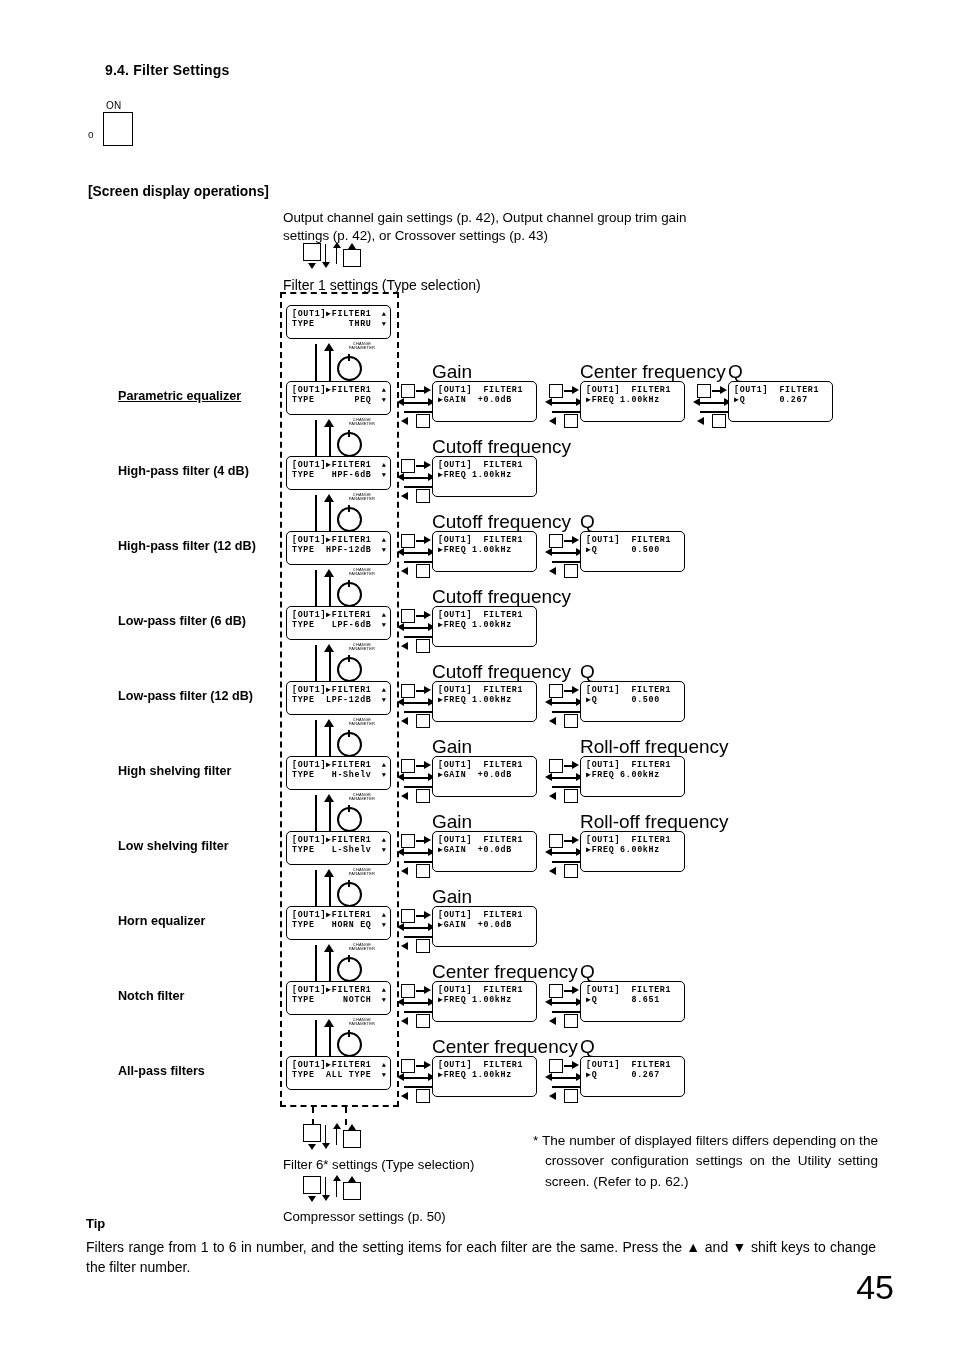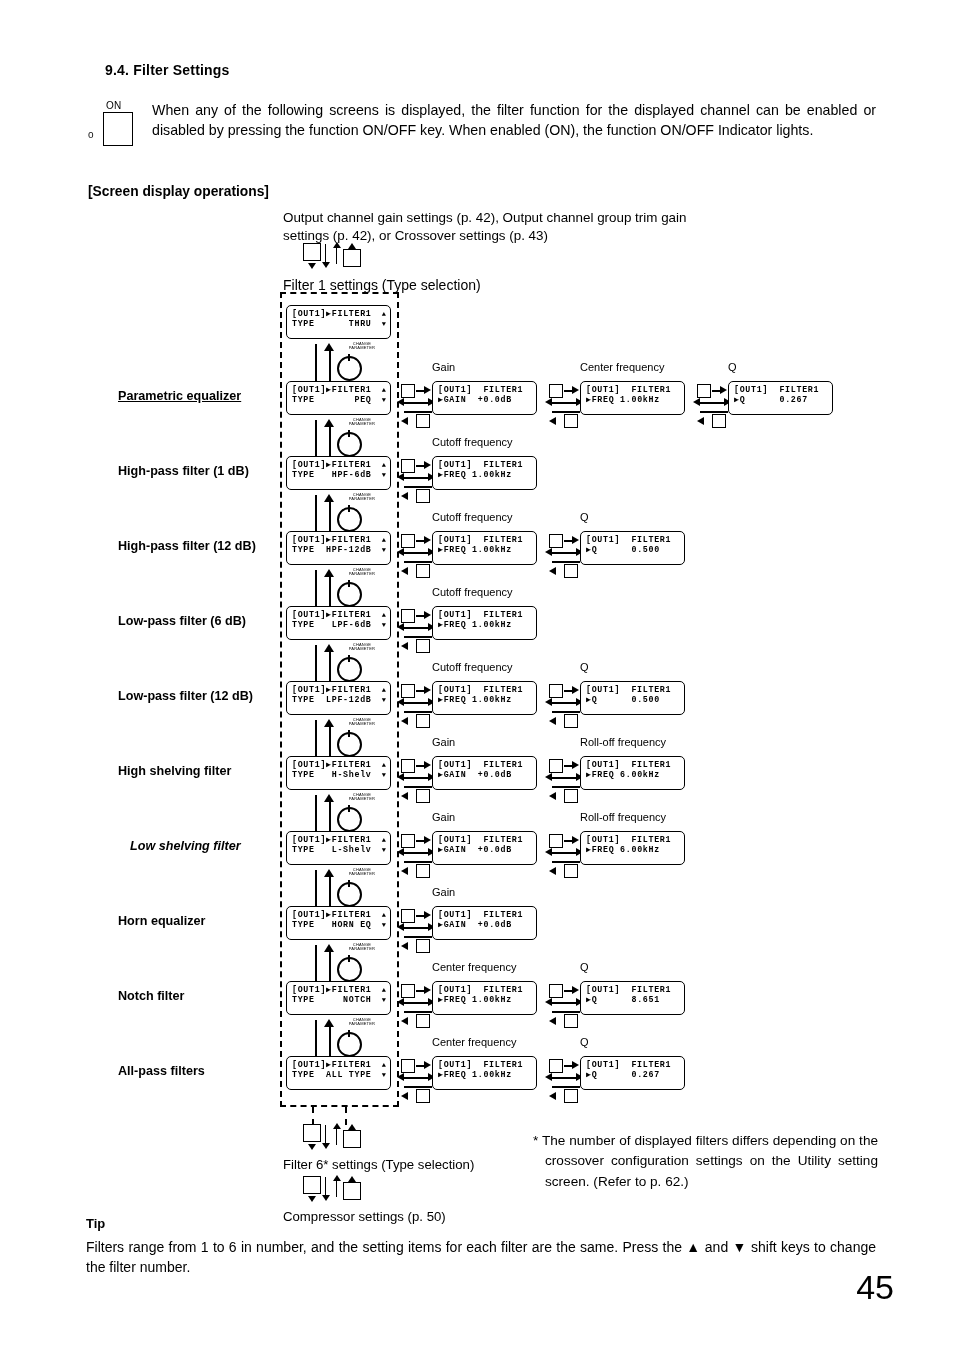--- a/index.html
+++ b/index.html
@@ -55,21 +55,21 @@
   .lcd{
     position:absolute;
     border:1.6px solid #000; border-radius:5px;
     background:#fff;
     font-family:"Liberation Mono", monospace;
     padding:3px 4px 2px 5px;
     line-height:1.22;
   }
   .lcd .l1, .lcd .l2{ white-space:pre; font-size:8.3px; letter-spacing:0.7px; font-weight:bold;}
   .lcd.type{ width:105px; height:34px; }
-  .lcd.param{ width:105px; height:34px; }
+  .lcd.param{ width:105px; height:41px; }
   .lcd .row{ display:flex; align-items:center; justify-content:space-between; }
   .lcd .arr{ font-size:7px; line-height:1; }
 
   
   .knob-group{ position:absolute; width:80px; height:56px; }
   .knob-group .dn-arrow{
     position:absolute; left:11px; top:2px; width:0; height:46px;
     border-left:2px solid #000;
   }
   .knob-group .dn-head{
@@ -130,21 +130,21 @@
   .shiftkeys .tup{ position:absolute; width:0;height:0;
     border-left:4px solid transparent;border-right:4px solid transparent;border-bottom:6px solid #000;}
 
   
   .type-label{
     position:absolute; font-size:12.6px; font-weight:bold; white-space:nowrap;
     text-align:left;
   }
 
   
-  .pcap{ position:absolute; font-size:11px; white-space:nowrap; }
+  .pcap{ position:absolute; font-size:19px; white-space:nowrap; }
 
   
   #bottom-shift-1{ position:absolute; left:303px; top:1124px; }
   #filter6-label{ position:absolute; left:283px; top:1157px; font-size:13.2px; }
   #bottom-shift-2{ position:absolute; left:303px; top:1176px; }
   #compressor-label{ position:absolute; left:283px; top:1209px; font-size:13.2px; }
   .dashdown{ position:absolute; border-left:2px dashed #000; }
 
   #footnote{
     position:absolute; left:533px; top:1131px; width:345px;
@@ -165,21 +165,20 @@
   <span>9.4.</span>
   <span>Filter Settings</span>
 </div>
 
 <div id="onoff-note">
   <div class="onkey-wrap">
     <div class="onkey-dot">o</div>
     <div class="onkey-label">ON</div>
     <div class="onkey-box"></div>
   </div>
-  <div id="onoff-text">When any of the following screens is displayed, the filter function for the displayed channel can be enabled or disabled by pressing the function ON/OFF key. When enabled (ON), the function ON/OFF Indicator lights.</div>
 </div>
 
 <div id="screen-ops-head">[Screen display operations]</div>
 
 <div id="entry-label">Output channel gain settings (p. 42), Output channel group trim gain settings (p. 42), or Crossover settings (p. 43)</div>
 
 <div id="entry-keys" class="shiftkeys">
   <div class="sq sqA"></div>
   <div class="tdown" style="left:5px;top:20px;"></div>
   <div class="vl vlA"></div>
@@ -277,21 +276,21 @@
       <div class="hl c"></div>
       <div class="tri l1"></div>
       <div class="sq bot"></div>
       <div class="tri l2"></div>
     </div>
     <div class="pcap" style="left: 728px; top: 361px;">Q</div>
     <div class="lcd param" style="left: 728px; top: 381px;">
       <div class="l1">[OUT1]  FILTER1</div>
       <div class="l2">▶Q      0.267</div>
     </div>
-    <div class="type-label" style="left: 118px; top: 464px;">High-pass filter (1 dB)</div>
+    <div class="type-label" style="left: 118px; top: 464px;">High-pass filter (4 dB)</div>
     <div class="lcd type" style="left: 286px; top: 456px;">
       <div class="row">
         <span class="l1">[OUT1]▶FILTER1</span>
         <span class="arr">▲</span>
       </div>
       <div class="row">
         <span class="l2">TYPE   HPF-6dB</span>
         <span class="arr">▼</span>
       </div>
     </div>
@@ -510,21 +509,21 @@
       <div class="hl c"></div>
       <div class="tri l1"></div>
       <div class="sq bot"></div>
       <div class="tri l2"></div>
     </div>
     <div class="pcap" style="left: 580px; top: 736px;">Roll-off frequency</div>
     <div class="lcd param" style="left: 580px; top: 756px;">
       <div class="l1">[OUT1]  FILTER1</div>
       <div class="l2">▶FREQ 6.00kHz</div>
     </div>
-    <div class="type-label" style="left: 130px; top: 839px; font-style: italic;">Low shelving filter</div>
+    <div class="type-label" style="left: 118px; top: 839px;">Low shelving filter</div>
     <div class="lcd type" style="left: 286px; top: 831px;">
       <div class="row">
         <span class="l1">[OUT1]▶FILTER1</span>
         <span class="arr">▲</span>
       </div>
       <div class="row">
         <span class="l2">TYPE   L-Shelv</span>
         <span class="arr">▼</span>
       </div>
     </div>

